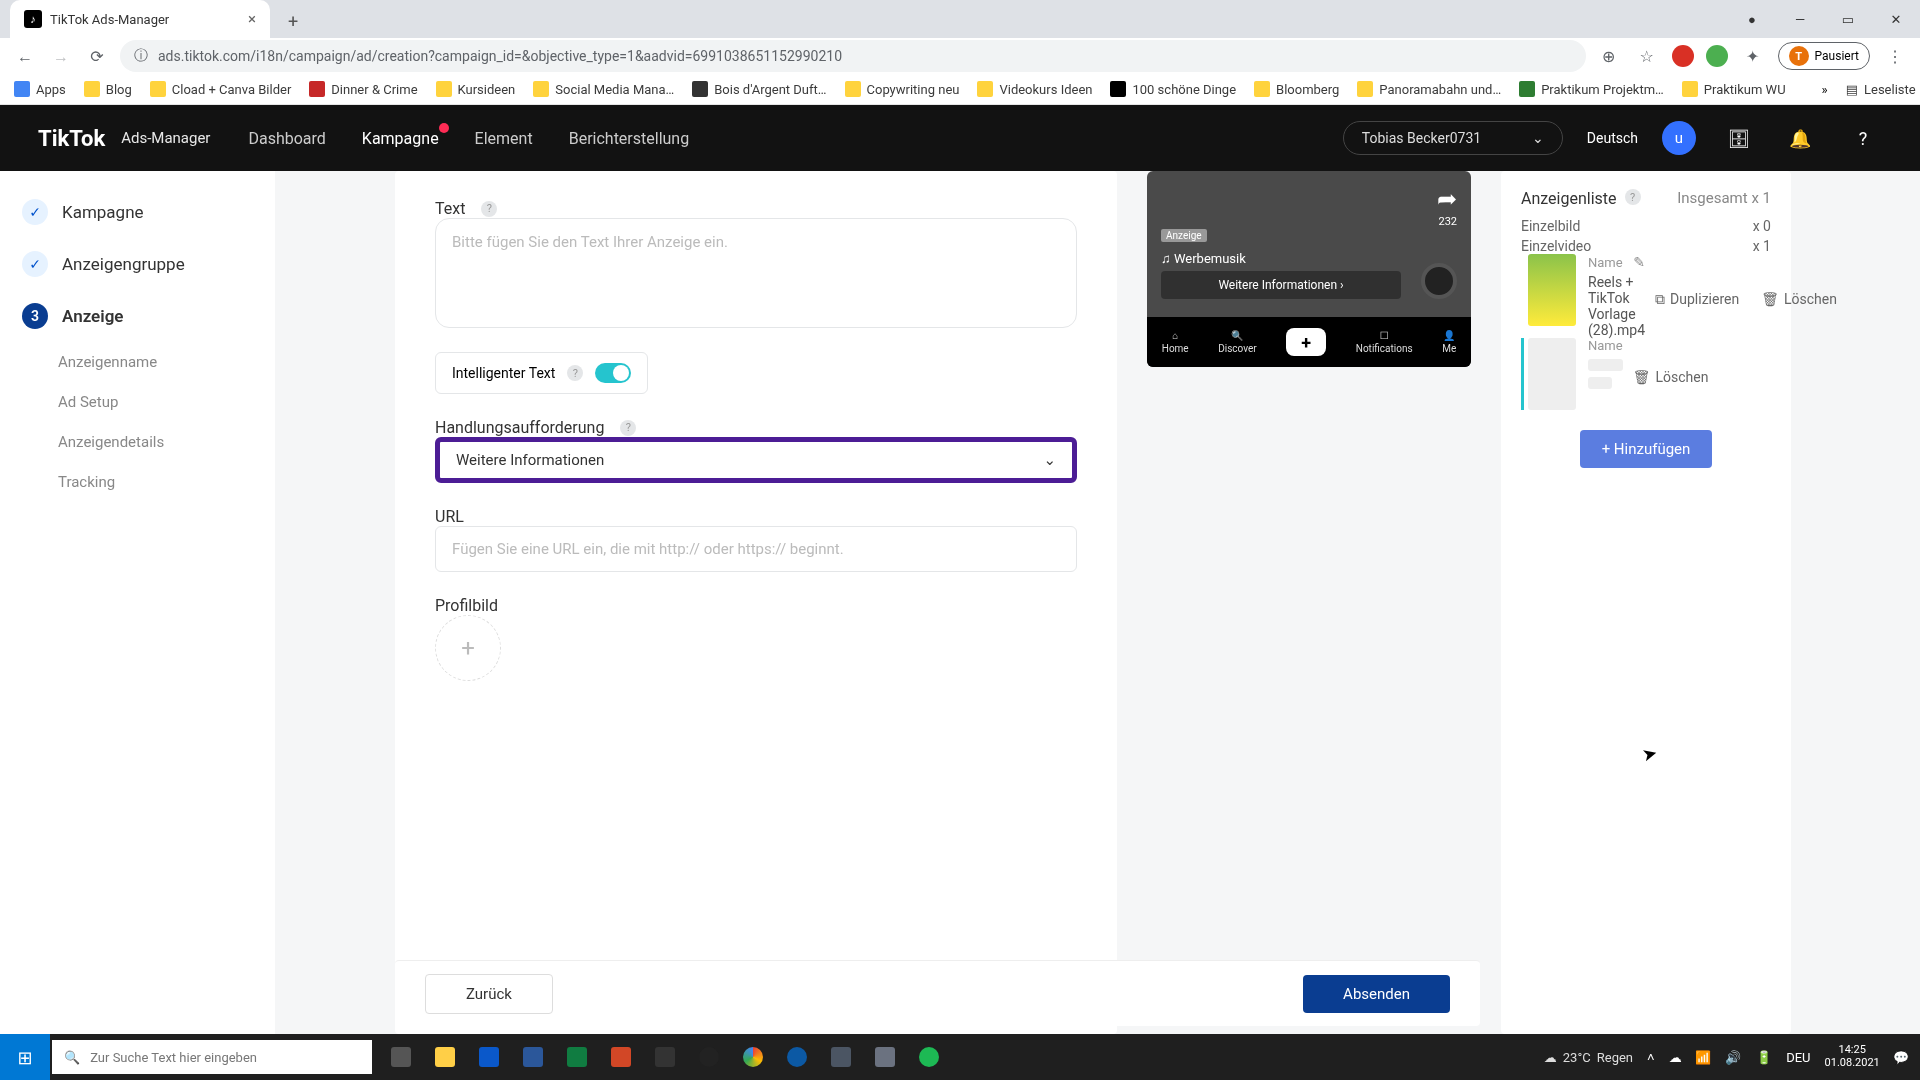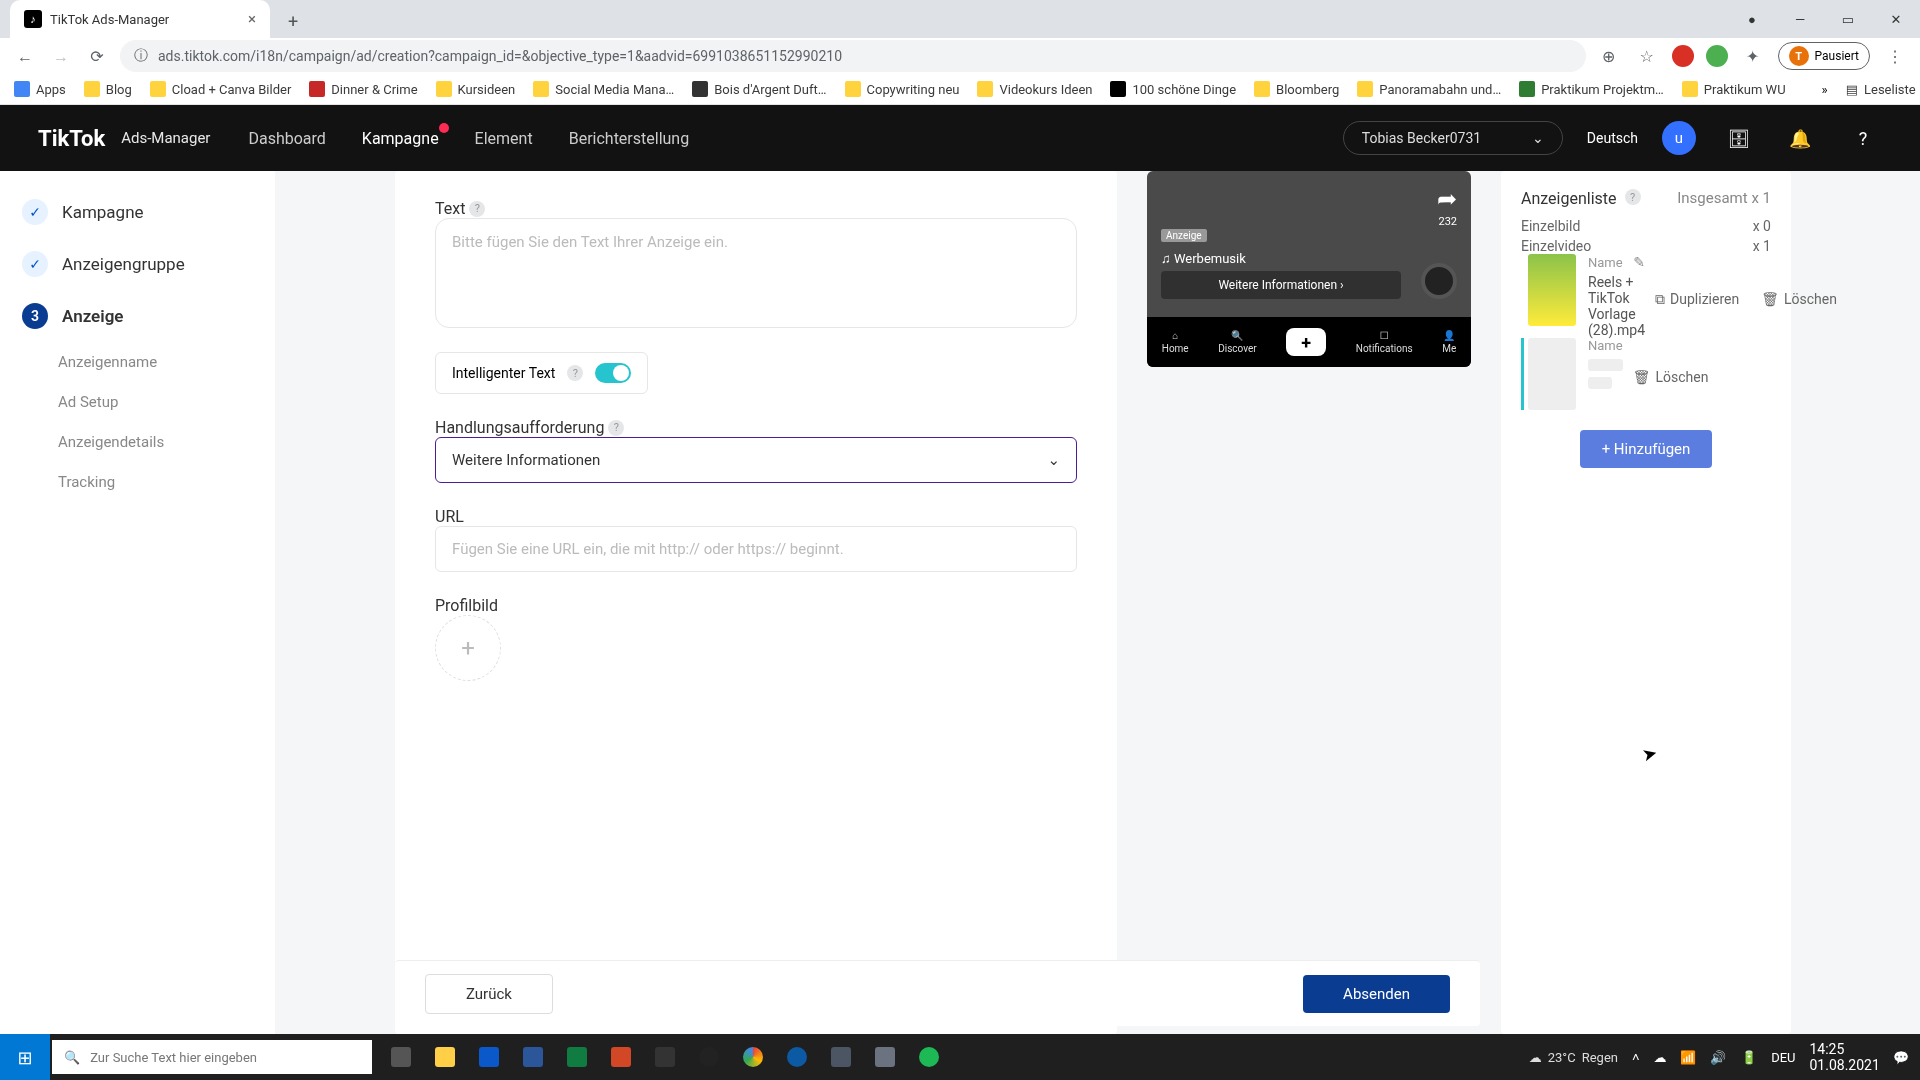--- a/index.html
+++ b/index.html
@@ -42,28 +42,28 @@
 .left-rail{width:275px;background:#fff;padding:18px 0;display:flex;flex-direction:column;gap:6px}
 .step{display:flex;align-items:center;gap:14px;padding:10px 22px;font-size:17px;color:#333}
 .step .circle{width:26px;height:26px;border-radius:50%;display:flex;align-items:center;justify-content:center;font-size:14px}
 .step.done .circle{background:#e6f2ff;color:#0052cc}
 .step.active .circle{background:#0a3d91;color:#fff;font-weight:600}
 .step.active{font-weight:600}
 .substep{padding:8px 22px 8px 58px;color:#888;font-size:15px}
 
 .center{flex:1;padding:0 120px 0 120px;display:flex;gap:30px;overflow:hidden}
 .form-card{background:#fff;width:722px;border-radius:4px;padding:28px 40px;display:flex;flex-direction:column;gap:24px}
-.label-row{display:flex;align-items:center;gap:4px;font-size:16px;color:#333}
+.label-row{display:flex;align-items:center;gap:16px;font-size:16px;color:#333}
 .help-ic{width:16px;height:16px;border-radius:50%;background:#e4e6e8;color:#999;display:flex;align-items:center;justify-content:center;font-size:11px}
 .textarea{border:1px solid #e4e6e8;border-radius:14px;min-height:110px;padding:14px 16px;color:#bbb;font-size:15px}
 .input{border:1px solid #e4e6e8;border-radius:6px;height:46px;padding:14px 16px;color:#bbb;font-size:15px;display:flex;align-items:center}
 .smart-text{display:inline-flex;align-items:center;gap:12px;border:1px solid #e4e6e8;border-radius:6px;padding:10px 16px;width:fit-content}
 .toggle{width:36px;height:20px;background:#25c4ce;border-radius:10px;position:relative}
 .toggle::after{content:"";position:absolute;right:2px;top:2px;width:16px;height:16px;background:#fff;border-radius:50%}
-.select{border:1px solid #4c1d95;border-radius:6px;height:46px;padding:0 16px;display:flex;align-items:center;justify-content:space-between;font-size:15px;color:#333}
+.select{border:5px solid #4c1d95;border-radius:6px;height:46px;padding:0 16px;display:flex;align-items:center;justify-content:space-between;font-size:15px;color:#333}
 .add-img{width:66px;height:66px;border:1px dashed #ddd;border-radius:50%;display:flex;align-items:center;justify-content:center;color:#bbb;font-size:24px}
 
 .preview-pane{width:324px;padding-top:0}
 .phone-preview{background:#4a4a4a;border-radius:6px;height:196px;position:relative;overflow:hidden;color:#fff;font-size:12px}
 .phone-preview .share{position:absolute;right:14px;top:14px;font-size:24px}
 .phone-preview .count{position:absolute;right:14px;top:44px;font-size:11px}
 .phone-preview .anzeige{position:absolute;left:14px;top:58px;background:#999;padding:1px 5px;font-size:10px;border-radius:2px}
 .phone-preview .music{position:absolute;left:14px;top:80px;font-size:13px}
 .phone-preview .cta-band{position:absolute;left:14px;right:70px;top:100px;background:rgba(0,0,0,.35);border-radius:4px;height:28px;display:flex;align-items:center;justify-content:center;font-size:12px}
 .phone-preview .disc{position:absolute;right:14px;top:92px;width:36px;height:36px;border-radius:50%;background:#222;border:4px solid #555}
@@ -94,21 +94,21 @@
 .btn.primary{background:#0a3d91;color:#fff}
 
 .taskbar{position:absolute;bottom:0;left:0;right:0;height:46px;background:#1f1f1f;color:#fff;display:flex;align-items:center;font-size:13px}
 .taskbar .start{width:50px;height:100%;background:#0078d4;display:flex;align-items:center;justify-content:center;font-size:18px}
 .taskbar .search{flex:0 0 320px;height:34px;background:#fff;color:#777;display:flex;align-items:center;padding:0 12px;gap:10px;margin-left:2px}
 .taskbar .tb-icons{display:flex;gap:2px;margin-left:8px}
 .taskbar .tb-icons div{width:42px;height:46px;display:flex;align-items:center;justify-content:center}
 .tb-app{width:20px;height:20px;border-radius:3px}
 .taskbar .tray{margin-left:auto;display:flex;align-items:center;gap:14px;padding-right:10px}
 .taskbar .weather{display:flex;align-items:center;gap:6px;color:#ddd}
-.taskbar .clock{text-align:left;line-height:1.15;font-size:14px}
+.taskbar .clock{text-align:center;line-height:1.15;font-size:11px}
 
 .cursor{position:absolute;left:1642px;top:743px;font-size:18px;color:#000;pointer-events:none;transform:rotate(-15deg)}
 
 .edit-ic{color:#888;font-size:14px}
 </style>
 </head>
 <body>
 
 <div class="chrome-top">
   <div class="tab-bar">

